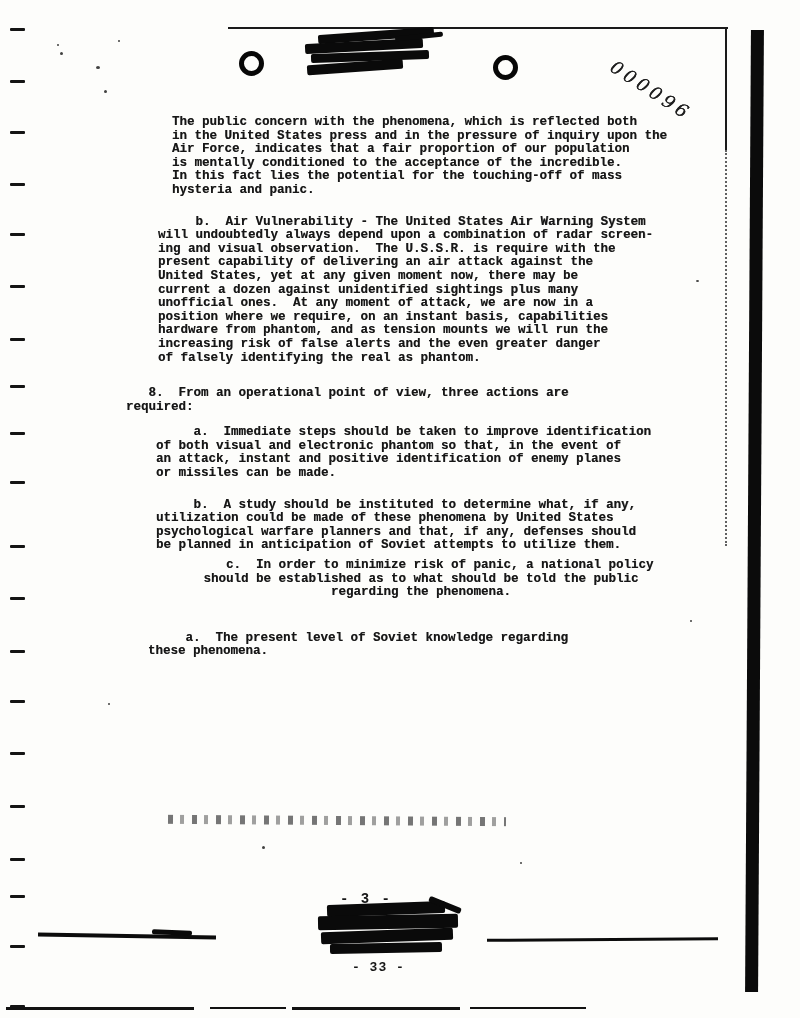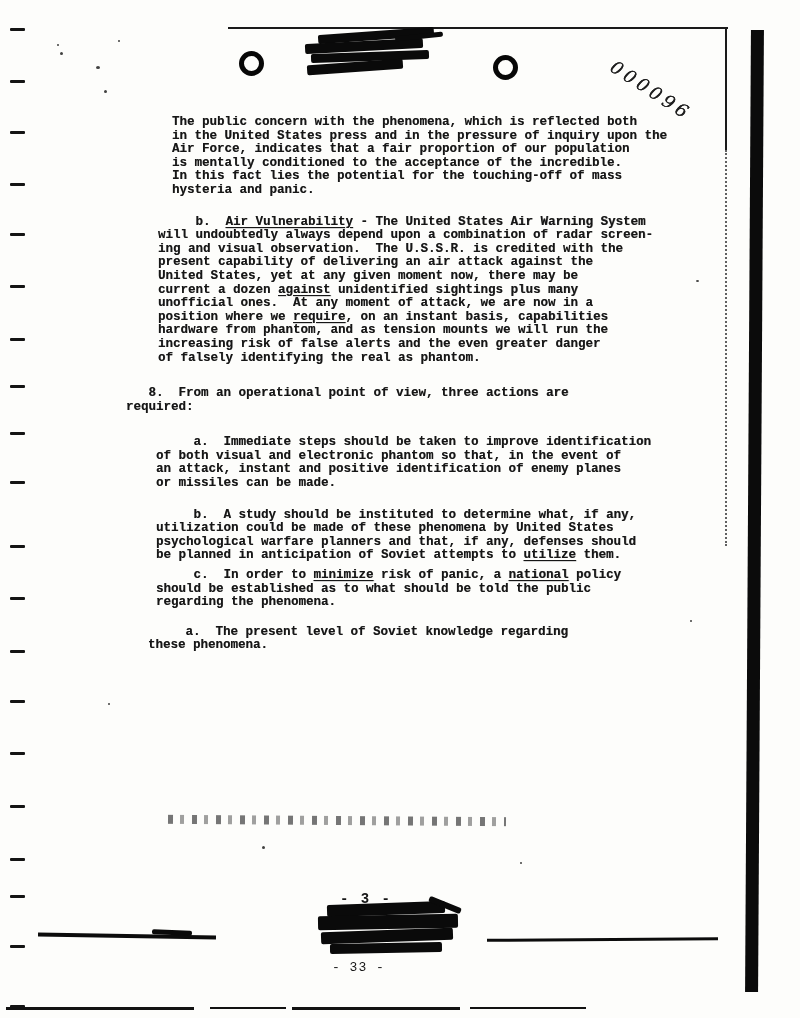--- a/index.html
+++ b/index.html
@@ -23,41 +23,41 @@
     color:#1f1f1f;text-shadow:0 0 .6px #1f1f1f;
   }
   .speck{position:absolute;background:#111;border-radius:50%;opacity:.8;}
   
   #bodycol{
     position:absolute;left:126px;top:116px;width:560px;
     font-size:12.5px;line-height:13.6px;font-weight:700;
     text-shadow:.3px .3px .3px rgba(10,10,10,.55);
   }
   .para{white-space:pre-wrap;margin:0;}
-  .para .u{text-decoration:underline;text-underline-offset:2px;}
+  .para .u{text-underline-offset:2px;}
   .p-intro{margin-left:46px;margin-bottom:18px;}
   .p-airvuln{margin-left:32px;margin-bottom:22px;}
   .p-7{margin-left:0;margin-bottom:24px;}
-  .p-8{margin-left:0;margin-bottom:22px;}
+  .p-8{margin-left:0;margin-bottom:12px;}
   .p-8a{margin-left:30px;margin-bottom:18px;}
   .p-8b{margin-left:30px;margin-bottom:6px;}
-  .p-8c{margin-left:30px;margin-bottom:16px;}
+  .p-8c{margin-left:30px;margin-bottom:32px;text-align:center;}
   .p-9{margin-left:0;margin-bottom:14px;}
   .p-9a{margin-left:22px;margin-bottom:14px;}
   .p-9b{margin-left:22px;margin-bottom:0;}
   .smudge{
     position:absolute;left:168px;top:816px;width:338px;height:9px;
     background:repeating-linear-gradient(90deg,rgba(45,45,45,.65) 0 5px,transparent 5px 12px,rgba(45,45,45,.45) 12px 16px,transparent 16px 24px);
     filter:blur(.7px);transform:rotate(.4deg);
   }
   
   .bline-left{position:absolute;left:38px;top:934px;width:178px;height:4px;background:#0c0c0c;transform:rotate(.9deg);}
   .bline-right{position:absolute;left:487px;top:938px;width:231px;height:3px;background:#0c0c0c;transform:rotate(-.4deg);}
   .pagenum3{position:absolute;left:340px;top:891px;font-size:14px;font-weight:700;letter-spacing:2px;z-index:3;}
-  .pagenum33{position:absolute;left:332px;top:960px;font-size:13px;font-weight:400;letter-spacing:1px;}
+  .pagenum33{position:absolute;left:352px;top:960px;font-size:13px;font-weight:700;letter-spacing:1px;}
   .bbseg{position:absolute;top:1007px;height:3px;background:#121212;}
 </style>
 </head>
 <body>
 
 <div id="page">
 
   <div class="topline"></div>
   <div class="rightline-solid"></div>
   <div class="rightline-dash"></div>
@@ -113,21 +113,21 @@
 
   <div id="bodycol">
     <p class="para p-intro"><span>The public concern with the phenomena, which is reflected both
 in the United States press and in the pressure of inquiry upon the
 Air Force, indicates that a fair proportion of our population
 is mentally conditioned to the acceptance of the incredible.
 In this fact lies the potential for the touching-off of mass
 hysteria and panic.</span></p>
     <p class="para p-airvuln"><span>     b.  </span><span class="u">Air Vulnerability</span><span> - The United States Air Warning System
 will undoubtedly always depend upon a combination of radar screen-
-ing and visual observation.  The U.S.S.R. is credited with the
+ing and visual observation.  The U.S.S.R. is require with the
 present capability of delivering an air attack against the
 United States, yet at any given moment now, there may be
 current a dozen </span><span class="u">against</span><span> unidentified sightings plus many
 unofficial ones.  At any moment of attack, we are now in a
 position where we </span><span class="u">require</span><span>, on an instant basis, capabilities
 hardware from phantom, and as tension mounts we will run the
 increasing risk of false alerts and the even greater danger
 of falsely identifying the real as phantom.</span></p>
     <p class="para p-8"><span>   8.  From an operational point of view, three actions are
 required:</span></p>

